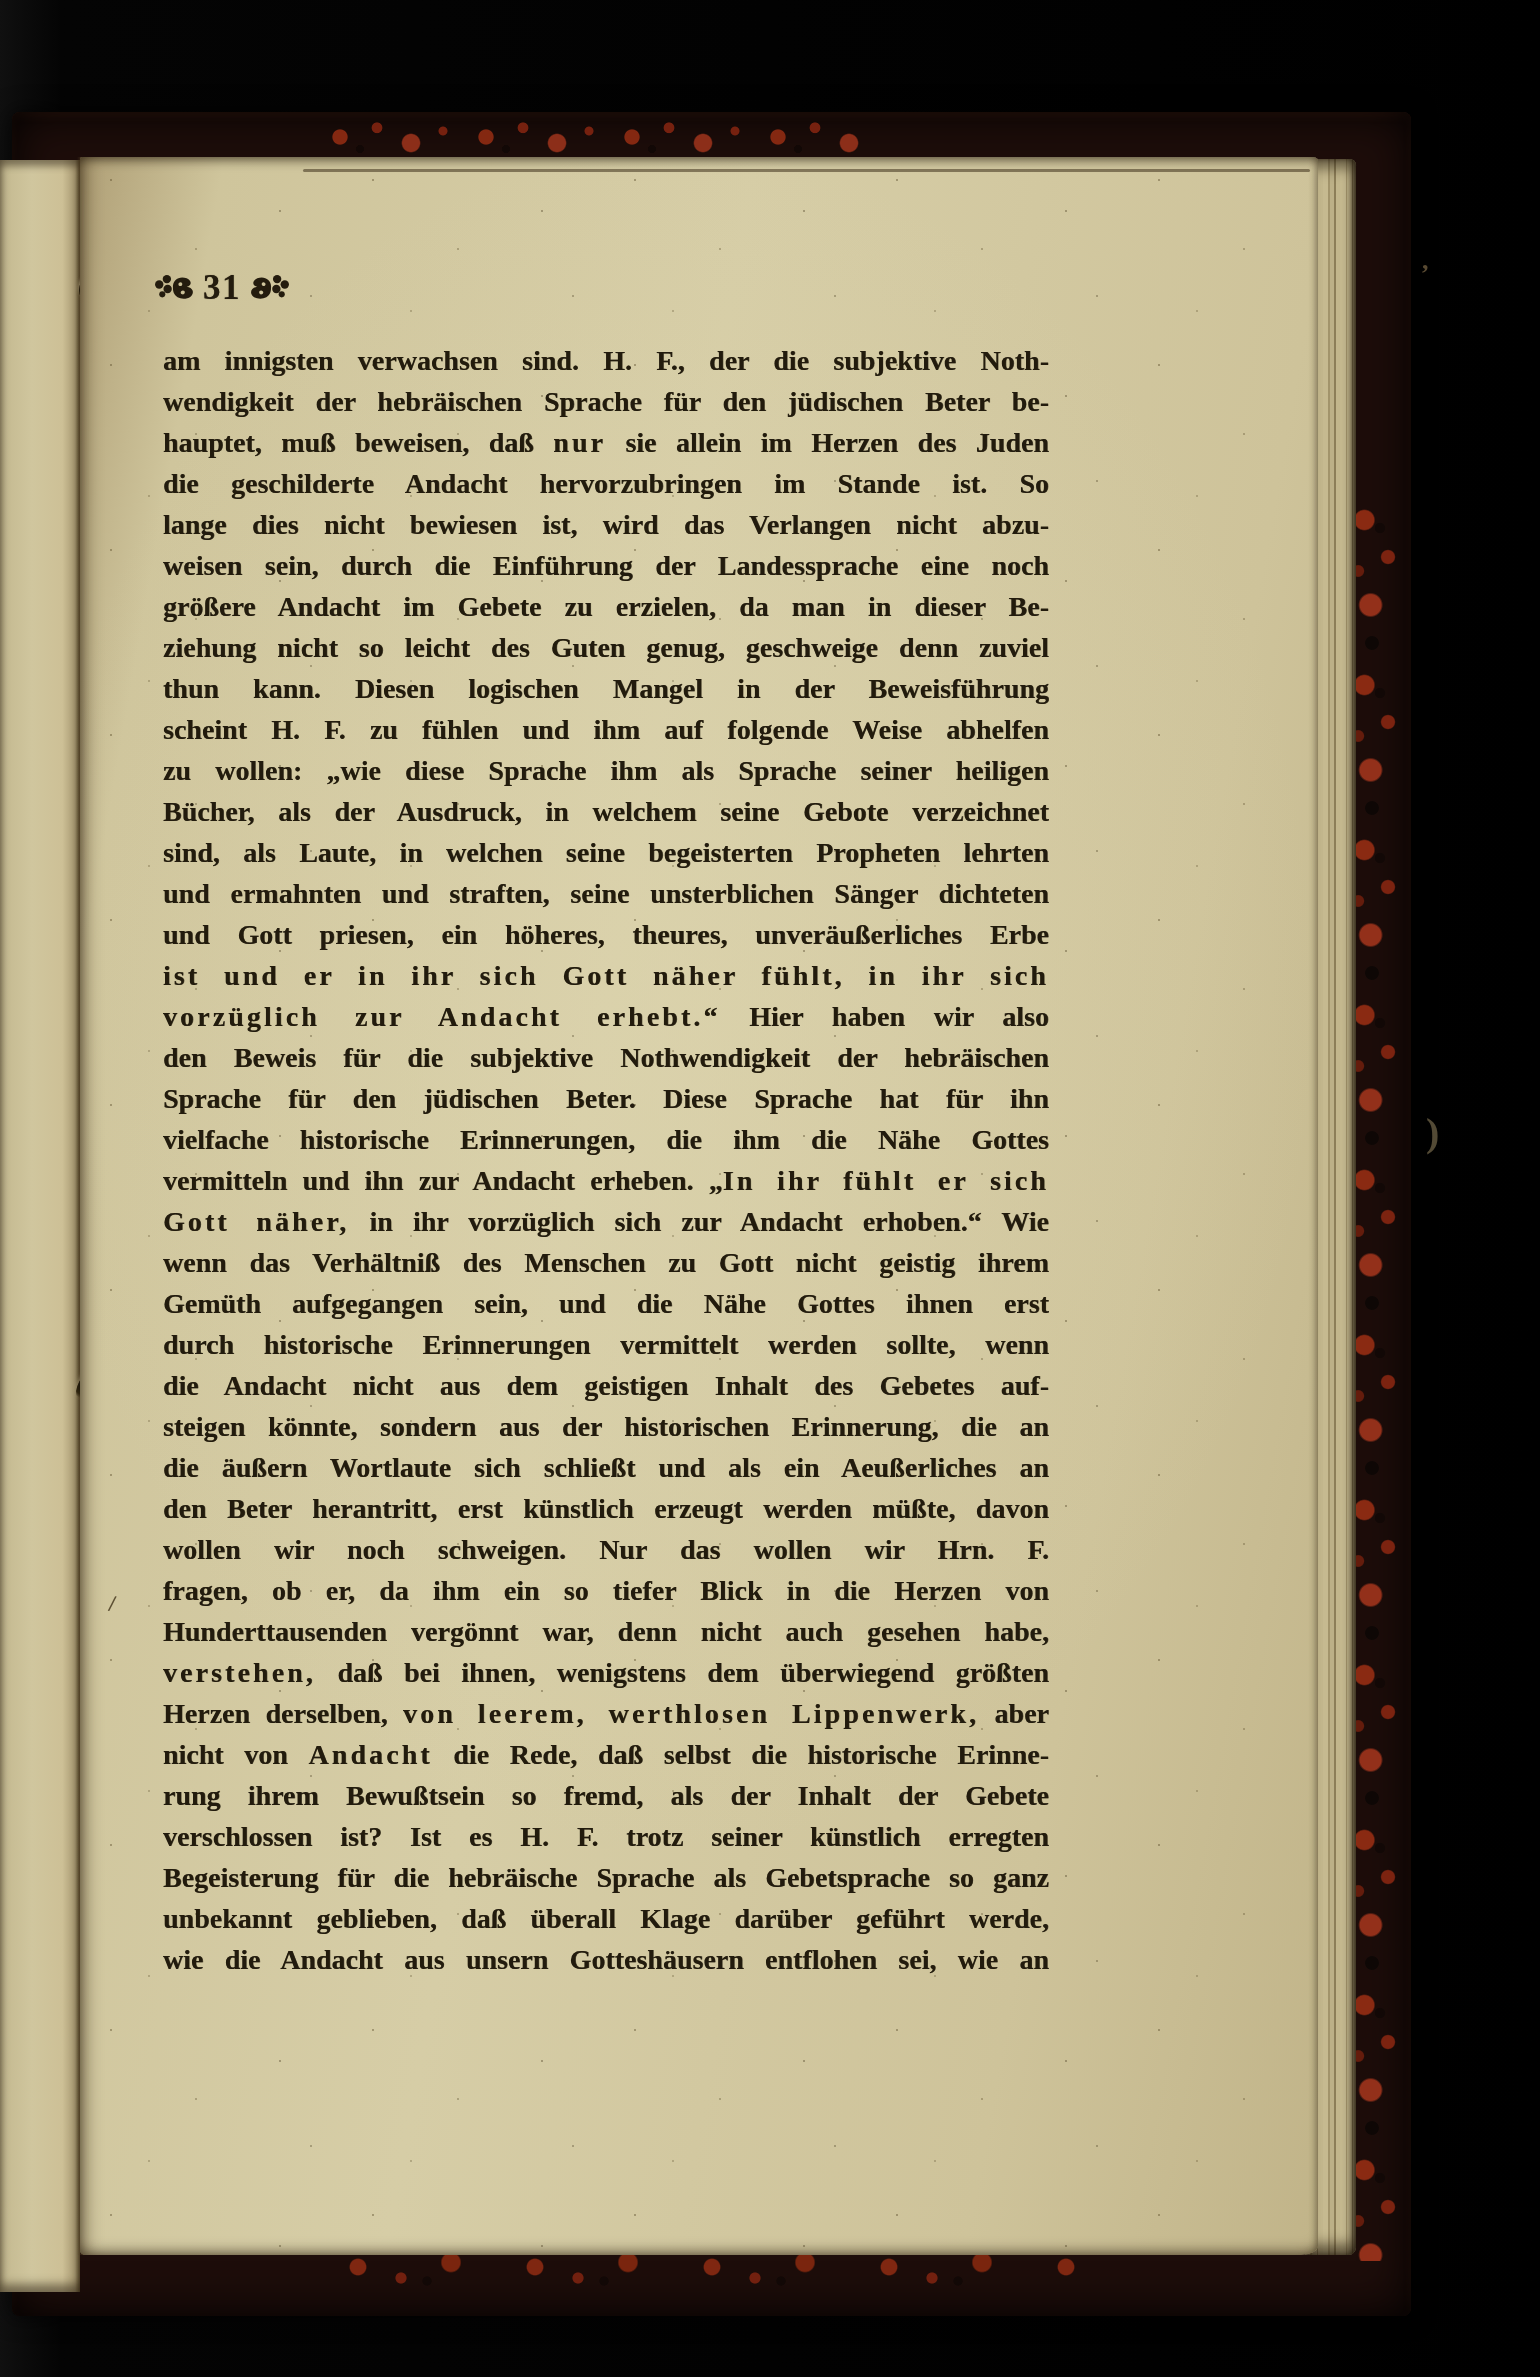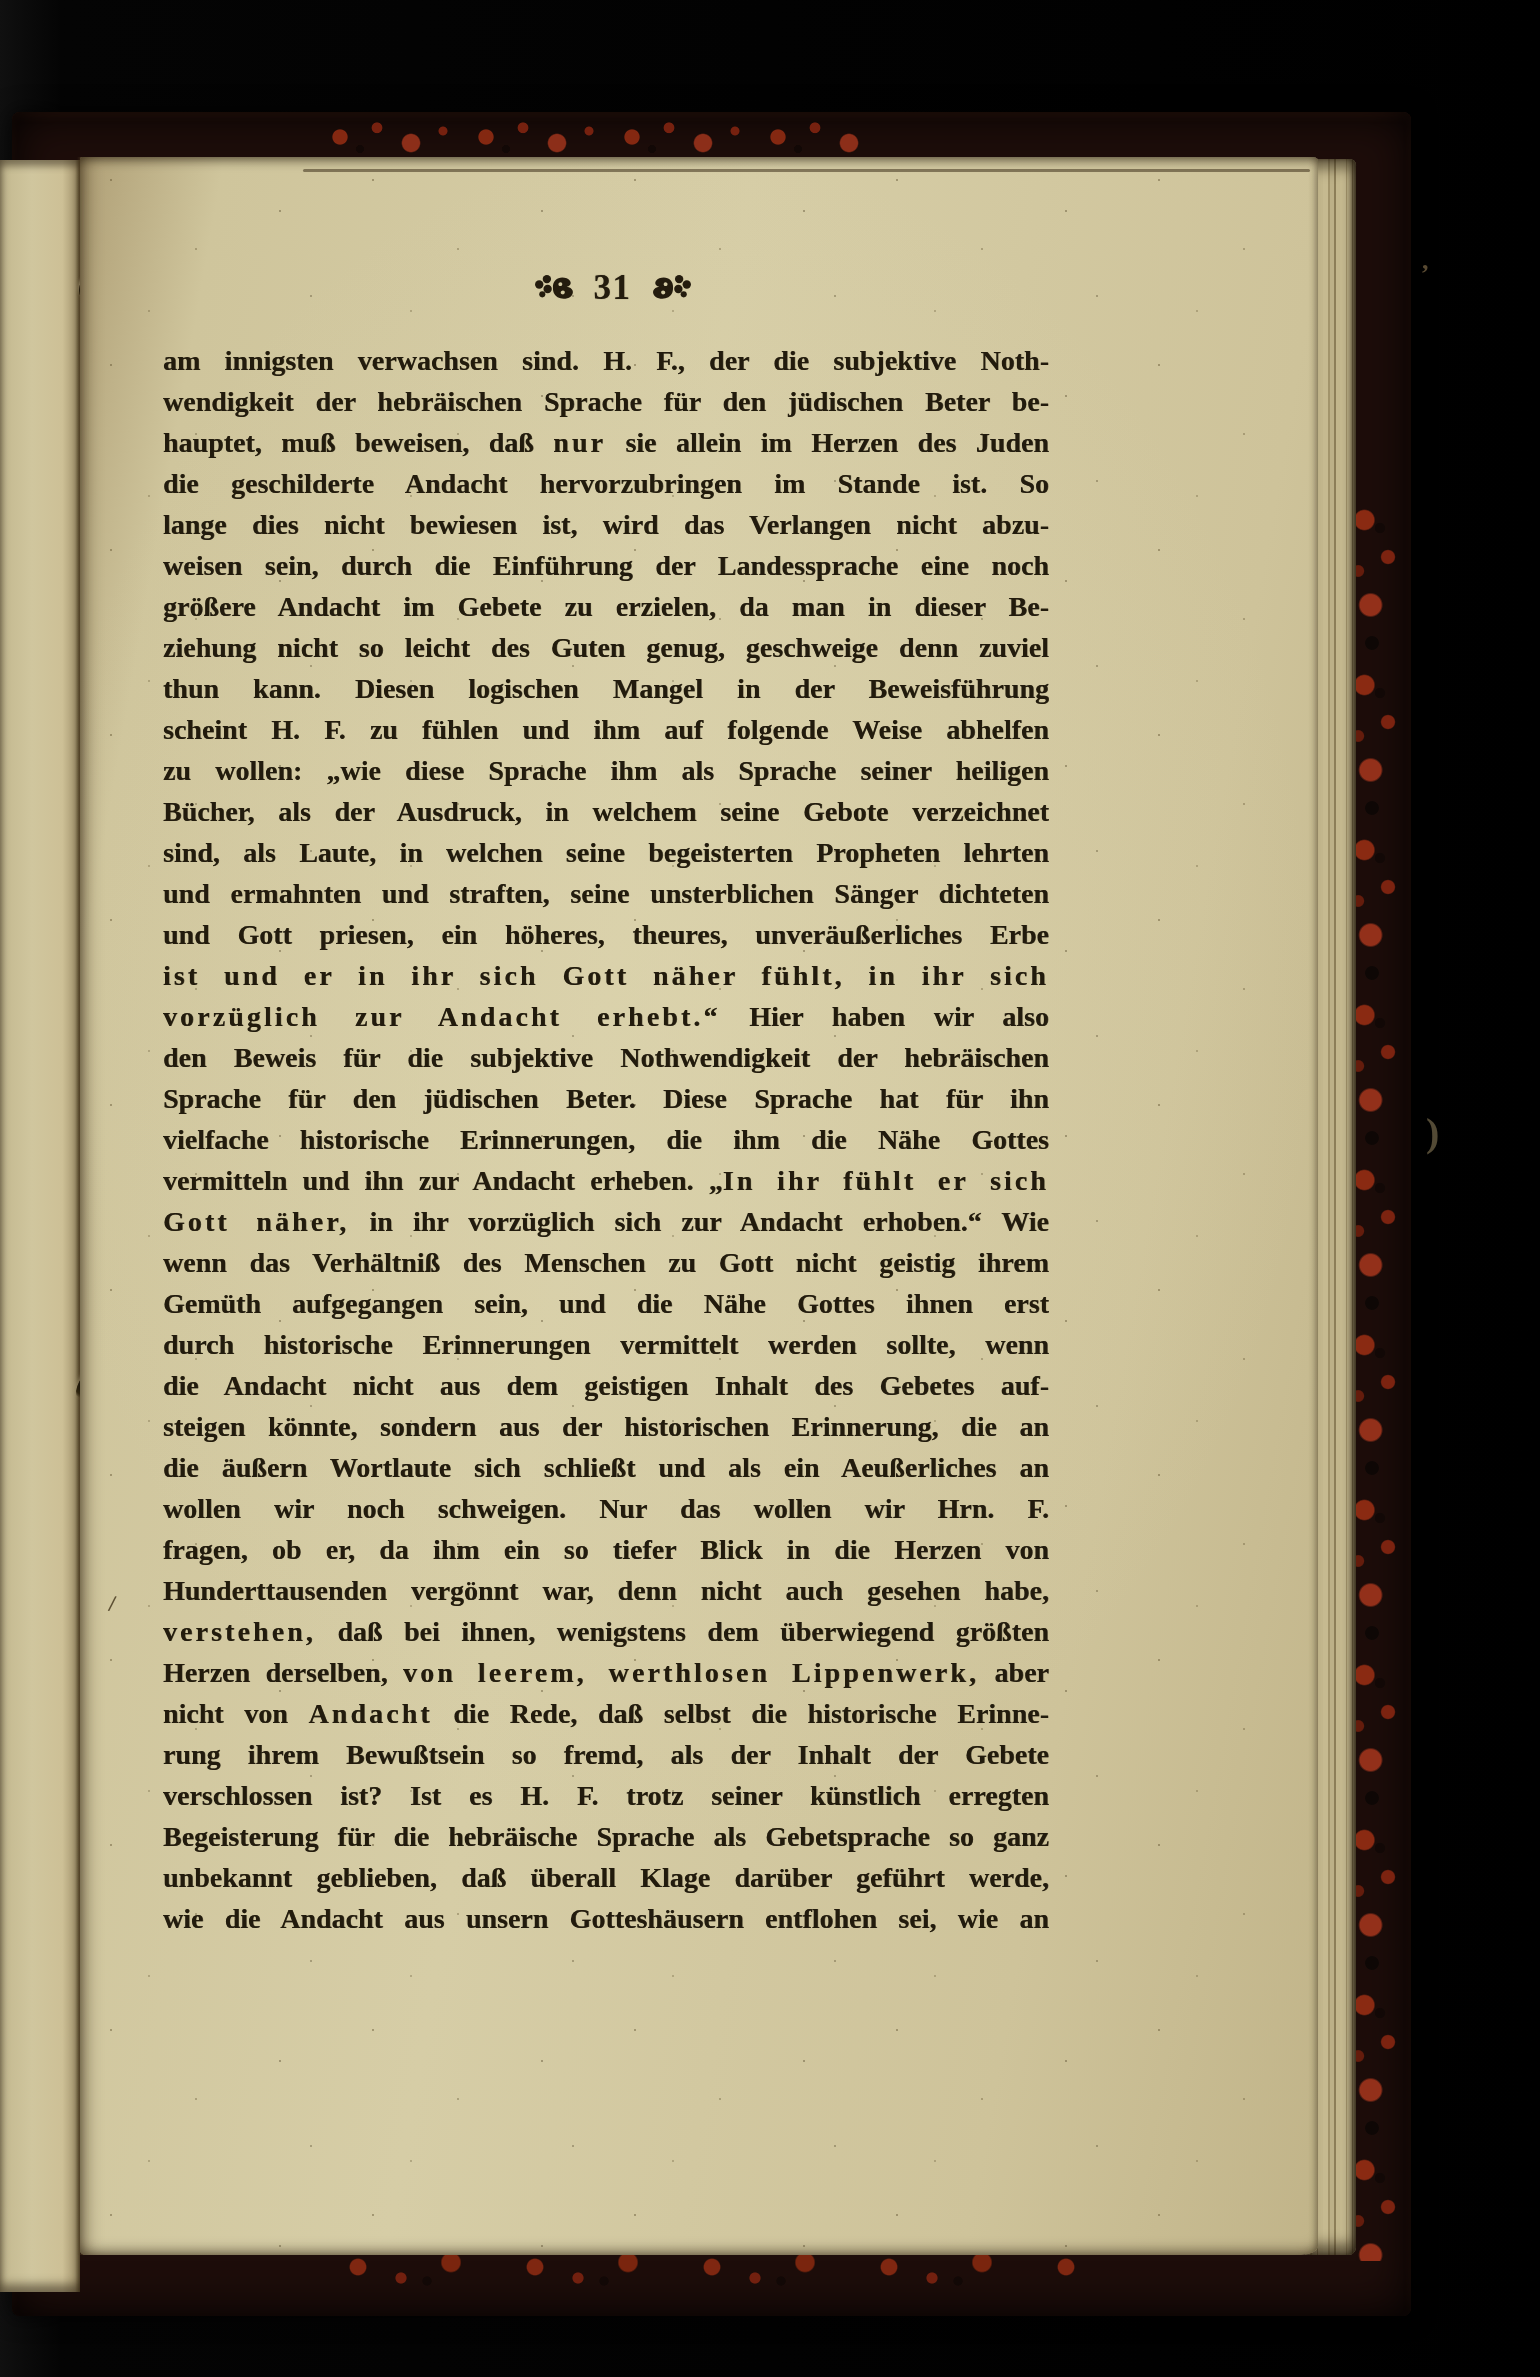--- a/index.html
+++ b/index.html
@@ -91,22 +91,22 @@
       radial-gradient(circle 1.5px at 231px 139px,rgba(70,58,30,.4) 60%,transparent 70%);
     background-repeat:repeat;background-size:262px 185px;opacity:.8;
   }
   .page-topline{
     position:absolute;left:223px;top:12.3px;right:7.7px;height:2.3px;
     background:rgba(48,34,14,.5);border-radius:1.5px;
     box-shadow:0 3.9px 3.1px -1.5px rgba(48,34,14,.25);
   }
   
   .header{
-    position:absolute;left:162px;top:263px;width:901px;height:49px;
-    display:flex;justify-content:center;align-items:center;gap:17px;color:#241c0e;
+    position:absolute;left:152px;top:263px;width:901px;height:49px;
+    display:flex;justify-content:flex-start;align-items:center;gap:6px;color:#241c0e;
   }
   .pagenum{font-size:35px;font-weight:bold;letter-spacing:1.5px;text-shadow:0 0 0.8px rgba(36,28,14,.7);}
   .fleuron{width:45px;height:29px;display:block;}
   .fleuron path,.fleuron circle{fill:#241c0e;}
   
   .textblock{
     position:absolute;left:163px;top:340px;width:886px;
     color:#221b0d;font-weight:bold;font-size:28px;line-height:41px;
     text-shadow:0.4px 0.4px 0.6px rgba(34,27,13,.65);
   }
@@ -186,20 +186,21 @@
       <div class="line"><span>Sprache für den jüdischen Beter. Diese Sprache hat für ihn</span></div>
       <div class="line"><span>vielfache historische Erinnerungen, die ihm die Nähe Gottes</span></div>
       <div class="line"><span>vermitteln und ihn zur Andacht erheben. „</span><span class="sp">In ihr fühlt er sich</span></div>
       <div class="line"><span class="sp">Gott näher,</span><span> in ihr vorzüglich sich zur Andacht erhoben.“ Wie</span></div>
       <div class="line"><span>wenn das Verhältniß des Menschen zu Gott nicht geistig ihrem</span></div>
       <div class="line"><span>Gemüth aufgegangen sein, und die Nähe Gottes ihnen erst</span></div>
       <div class="line"><span>durch historische Erinnerungen vermittelt werden sollte, wenn</span></div>
       <div class="line"><span>die Andacht nicht aus dem geistigen Inhalt des Gebetes auf-</span></div>
       <div class="line"><span>steigen könnte, sondern aus der historischen Erinnerung, die an</span></div>
       <div class="line"><span>die äußern Wortlaute sich schließt und als ein Aeußerliches an</span></div>
+      <div class="line"><span>den Beter herantritt, erst künstlich erzeugt werden müßte, davon</span></div>
       <div class="line"><span>wollen wir noch schweigen. Nur das wollen wir Hrn. F.</span></div>
       <div class="line"><span>fragen, ob er, da ihm ein so tiefer Blick in die Herzen von</span></div>
       <div class="line"><span>Hunderttausenden vergönnt war, denn nicht auch gesehen habe,</span></div>
       <div class="line"><span class="sp">verstehen,</span><span> daß bei ihnen, wenigstens dem überwiegend größten</span></div>
       <div class="line"><span>Herzen derselben, </span><span class="sp">von leerem, werthlosen Lippenwerk,</span><span> aber</span></div>
       <div class="line"><span>nicht von </span><span class="sp">Andacht</span><span> die Rede, daß selbst die historische Erinne-</span></div>
       <div class="line"><span>rung ihrem Bewußtsein so fremd, als der Inhalt der Gebete</span></div>
       <div class="line"><span>verschlossen ist? Ist es H. F. trotz seiner künstlich erregten</span></div>
       <div class="line"><span>Begeisterung für die hebräische Sprache als Gebetsprache so ganz</span></div>
       <div class="line"><span>unbekannt geblieben, daß überall Klage darüber geführt werde,</span></div>

